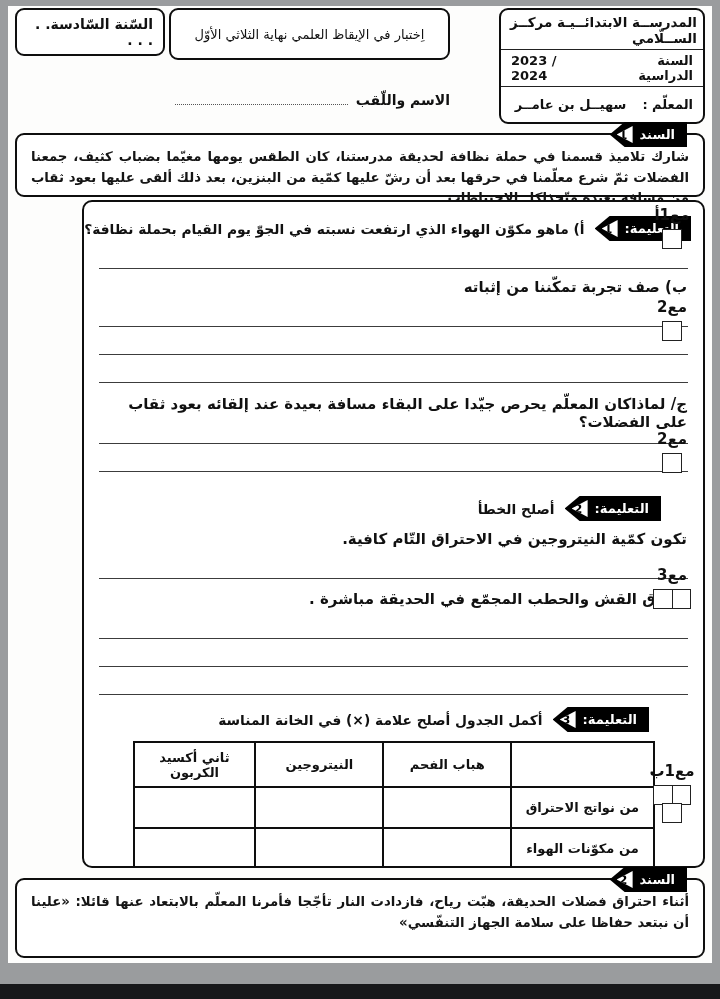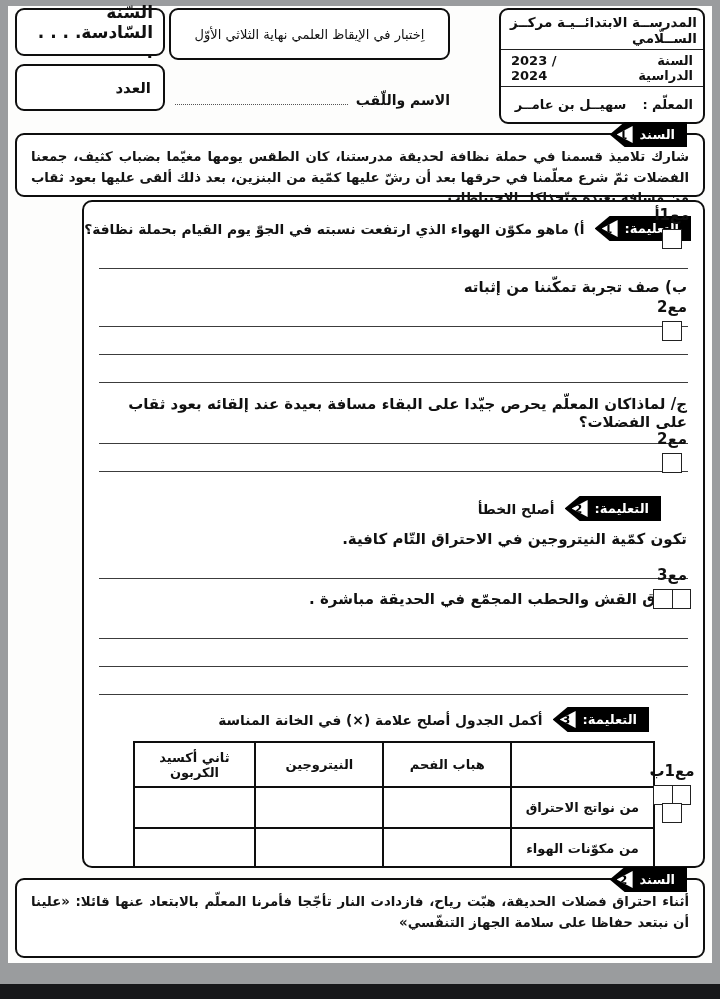--- a/index.html
+++ b/index.html
@@ -33,21 +33,21 @@
   .ltr { direction: ltr; unicode-bidi: isolate; }
 
   .title-box { position: absolute; top: 2px; right: 262px; width: 281px; height: 52px;
     display: flex; align-items: center; justify-content: center; text-align: center;
     font-weight: normal; font-size: 13px; padding: 2px 8px; }
   .name-row { position: absolute; top: 76px; right: 262px; width: 281px; height: 26px;
     display: flex; align-items: flex-end; font-weight: bold; font-size: 14px; }
   .name-row .dotline { flex: 1; border-bottom: 1.6px dotted #555; margin: 0 8px 3px 6px; height: 14px; }
 
   .grade-box { position: absolute; top: 2px; right: 547px; width: 150px; height: 48px;
-    display: flex; align-items: center; padding: 0 10px; font-weight: bold; font-size: 17px; }
+    display: flex; align-items: center; padding: 0 10px; font-weight: bold; font-size: 14px; }
   .number-box { position: absolute; top: 58px; right: 547px; width: 150px; height: 47px;
     display: flex; align-items: center; padding: 0 12px; font-weight: bold; font-size: 15px; }
 
   
   .badge {
     display: inline-flex; align-items: center; gap: 7px;
     background: #000; color: #fff; font-weight: bold; font-size: 13px;
     height: 25px; padding: 0 12px 0 7px;
     clip-path: polygon(0 50%, 15px 0, 100% 0, 100% 100%, 15px 100%);
     flex: 0 0 auto;
@@ -134,23 +134,20 @@
     <div class="box title-box">
       <span>اِختبار في الإيقاظ العلمي نهاية الثلاثي الأوّل</span>
     </div>
     <div class="name-row">
       <span>الاسم واللّقب</span>
       <span class="dotline"></span>
     </div>
 
     <div class="box grade-box">
       <span>السّنة السّادسة. . . . .</span>
-    </div>
-    <div class="box number-box">
-      <span>العدد</span>
     </div>
 
     <div class="sanad sanad-1">
       <div class="badge">
         <span>السند</span>
         <span class="badge-num">1</span>
       </div>
       <p class="sanad-text">شارك تلاميذ قسمنا في حملة نظافة لحديقة مدرستنا، كان الطقس يومها مغيّما بضباب كثيف، جمعنا الفضلات ثمّ شرع معلّمنا في حرقها بعد أن رشّ عليها كمّية من البنزين، بعد ذلك ألقى عليها بعود ثقاب من مسافة بعيدة متّخذاكل الاحتياطات</p>
     </div>
 

